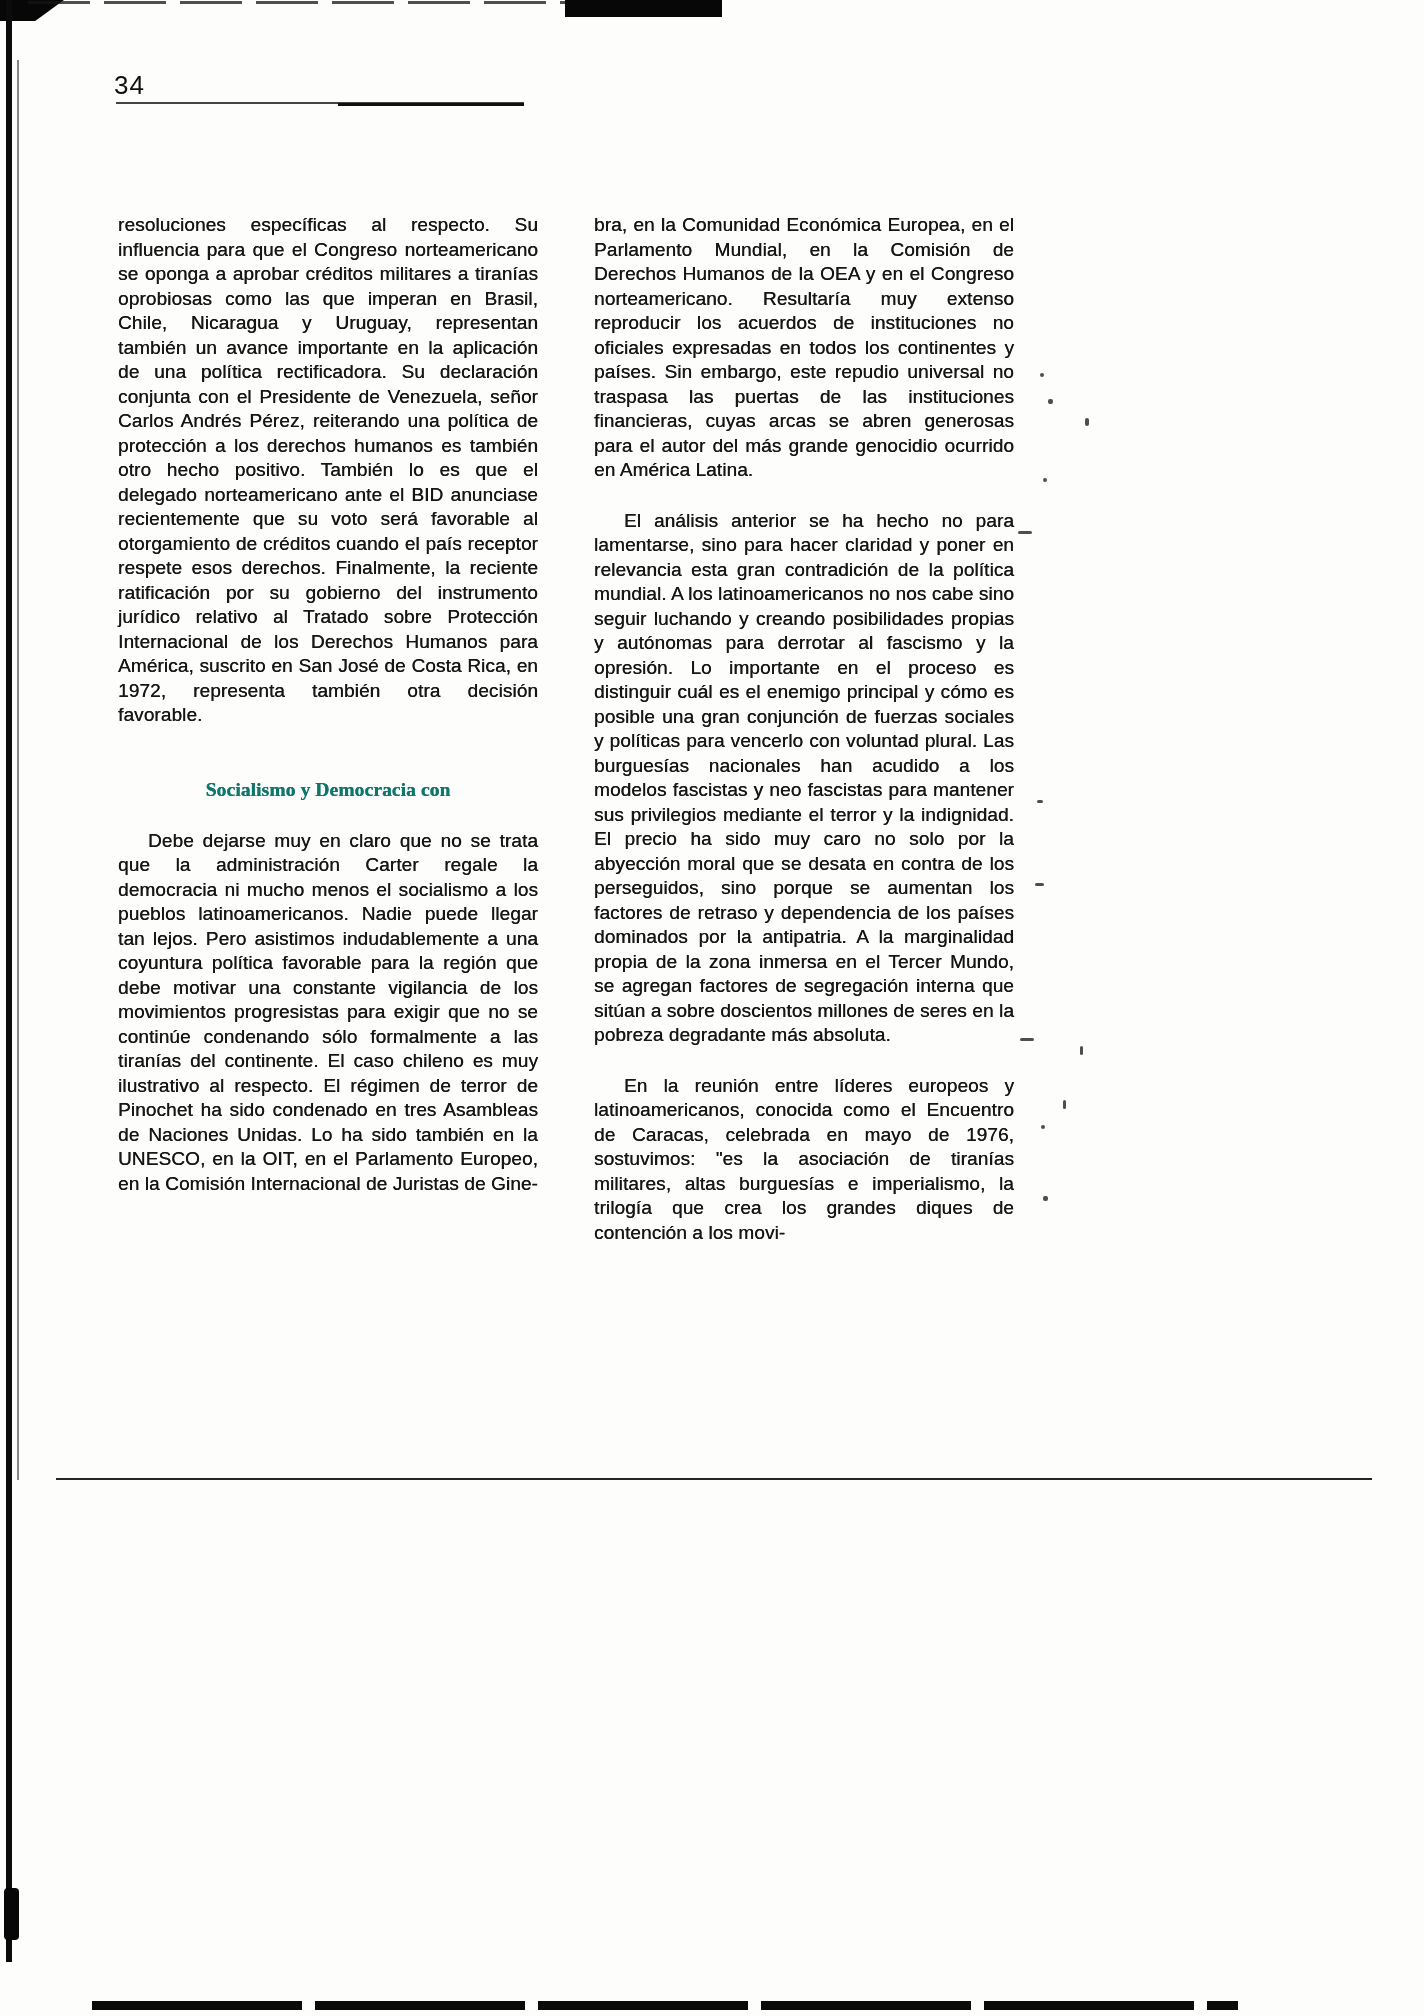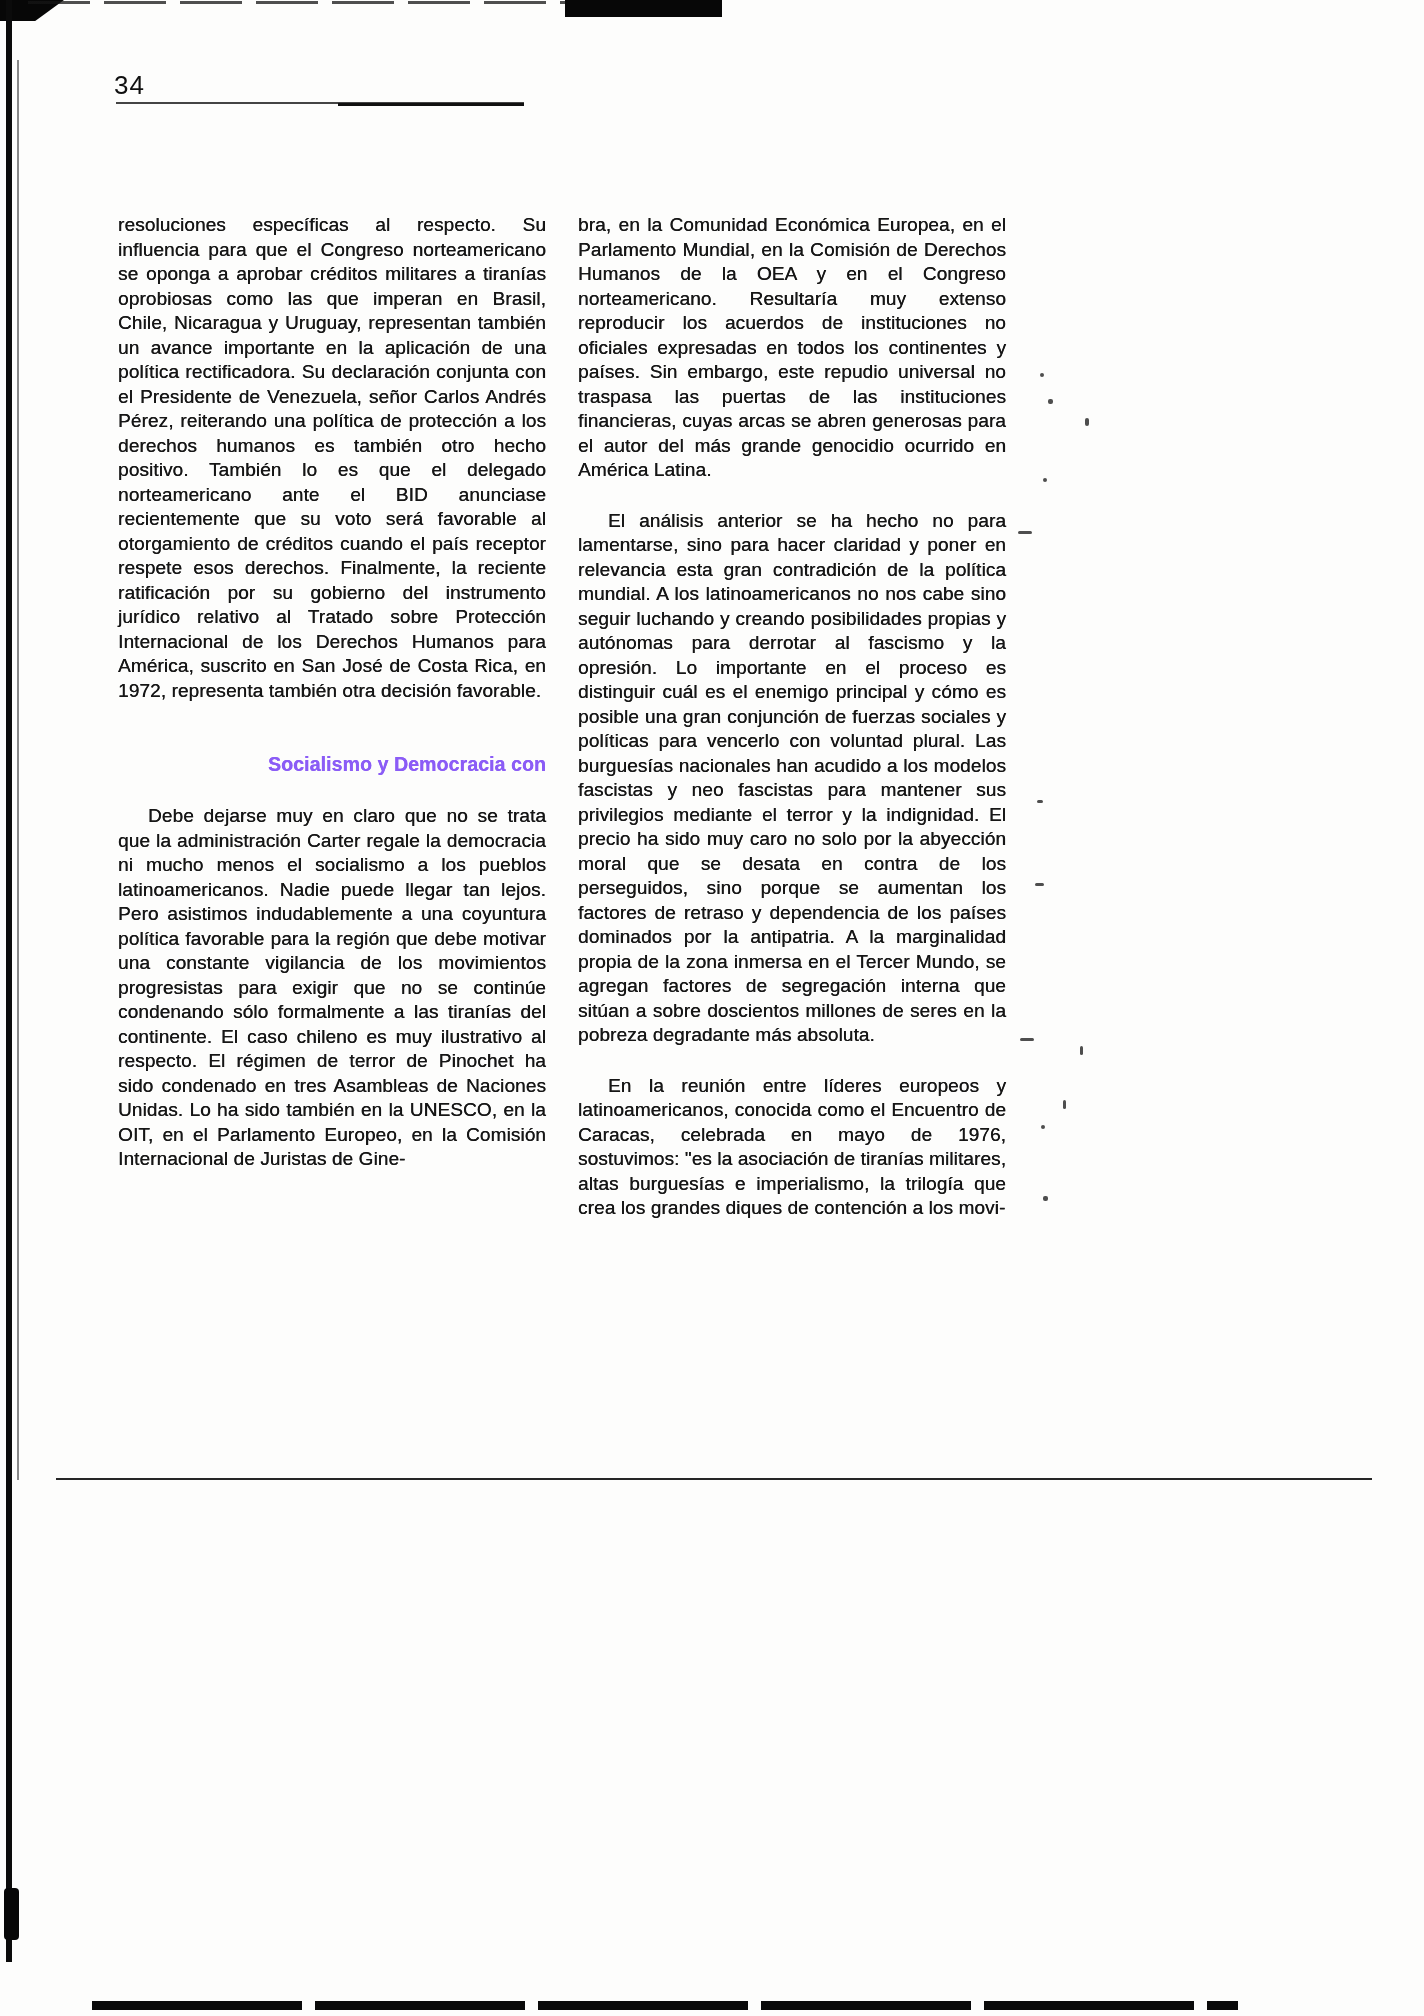--- a/index.html
+++ b/index.html
@@ -29,42 +29,43 @@
 
   
   .page-header { position: absolute; left: 114px; top: 70px; width: 420px; }
   .page-number { font-size: 26px; letter-spacing: 1px; color: #101010; }
   .page-rule { position: absolute; left: 2px; top: 32px; width: 408px; height: 1.5px; background: #444; }
   .page-rule::after { content: ""; position: absolute; right: 0; top: 1px; width: 186px; height: 2.5px; background: #101010; }
 
   
   .columns {
     position: absolute; left: 118px; top: 213px;
-    width: 896px; display: flex; gap: 32px;
+    width: 896px; display: flex; gap: 56px;
   }
   .col {
     width: 428px;
     font-size: 19px;
     line-height: 24.5px;
     text-align: justify;
     letter-spacing: 0.1px;
     text-shadow: 0.3px 0 0 currentColor;
     hyphens: auto;
     -webkit-hyphens: auto;
   }
   .col p { margin: 0; }
   .col p + p { margin-top: 26px; }
   .col p.indent { text-indent: 30px; }
   .section-heading {
     margin: 48px 0 26px 0;
     font-weight: bold;
     font-size: 19.5px;
     line-height: 27px;
-    text-align: right;
-    color: #8b5cf6;
+    text-align: center;
+    color: #0f766e;
+    font-family: Liberation Serif, serif;
   }
 
   
   .footer-rule { position: absolute; left: 56px; top: 1478px; width: 1316px; height: 2px; background: #262626; }
 </style>
 </head>
 <body>
 
 <div>
 

